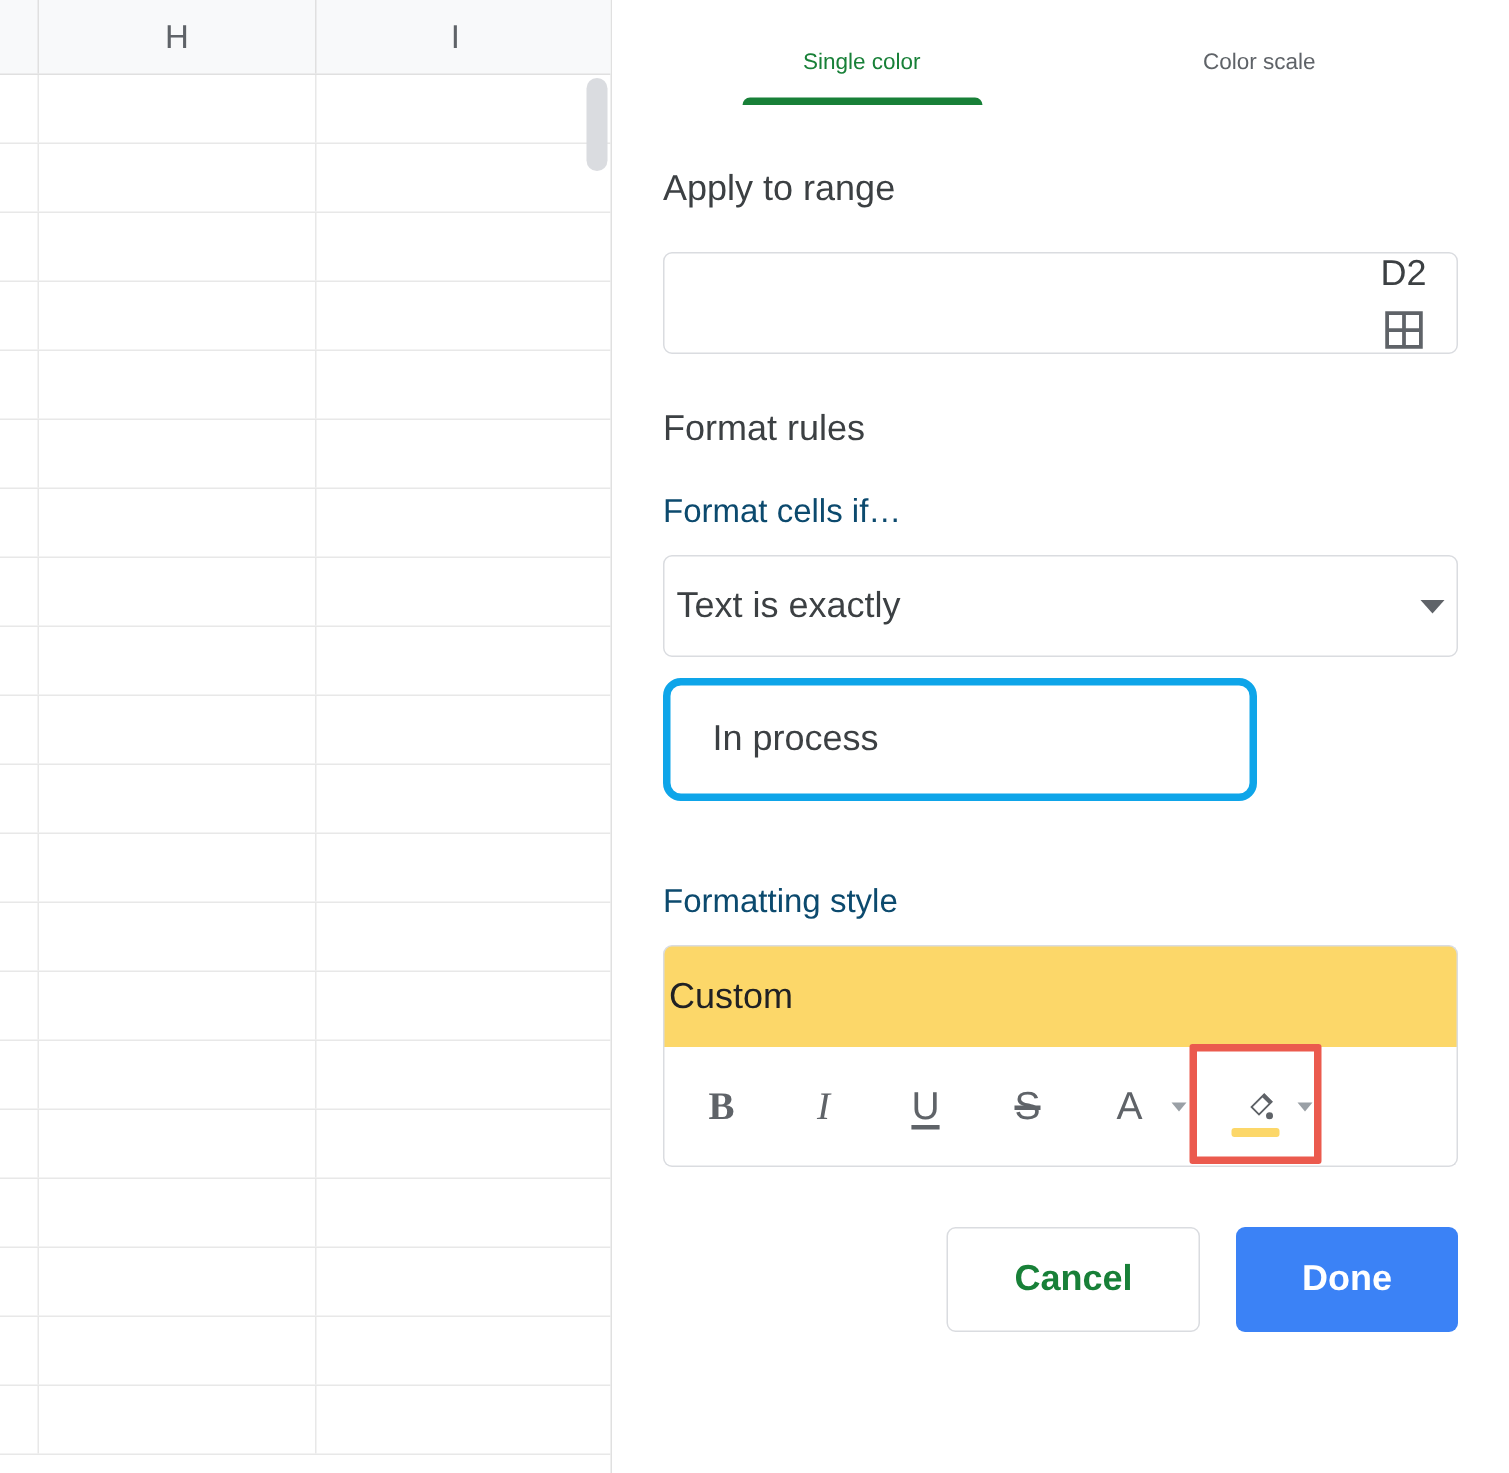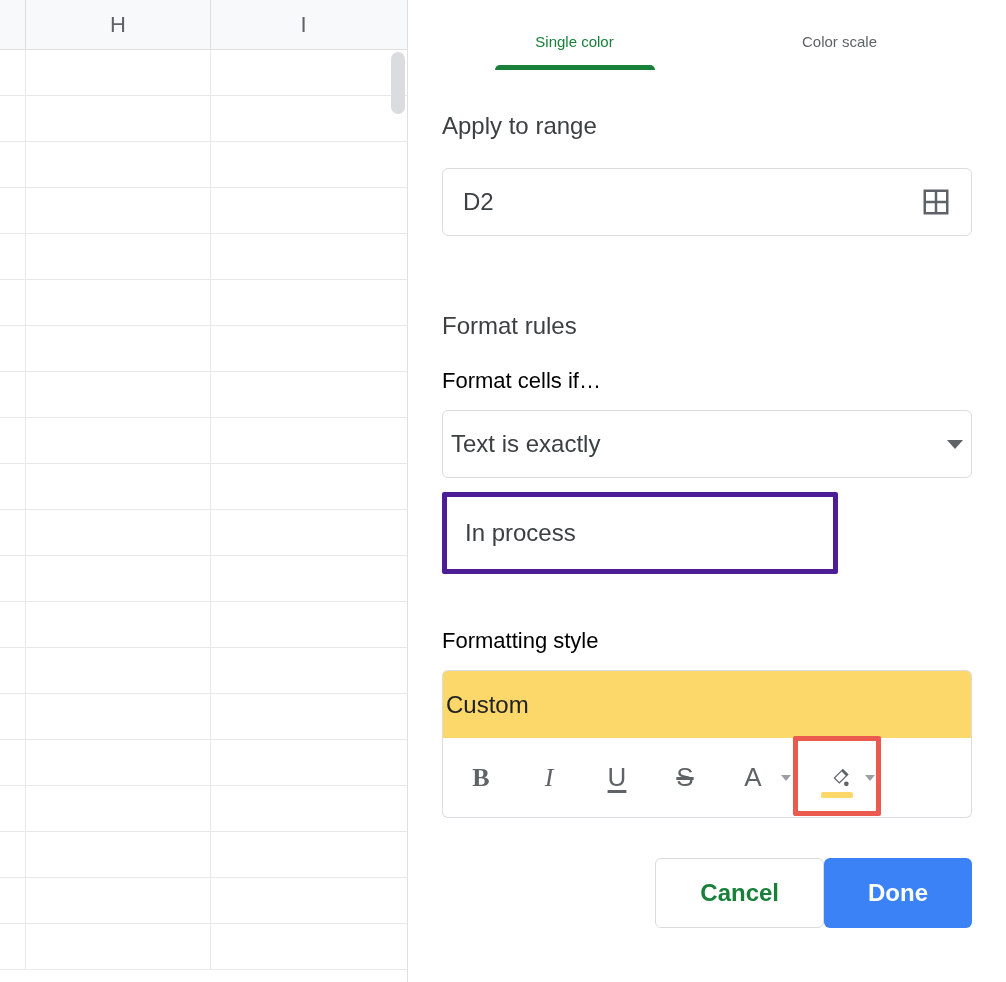--- a/index.html
+++ b/index.html
@@ -105,34 +105,35 @@
   }
 
   .section-title {
     font-size: 24px;
     font-weight: 400;
     color: #3c4043;
     margin: 10px 0 28px 0;
   }
   .sub-label {
     font-size: 22px;
-    color: #000000;
+    color: #0c4a6e;
     margin: 10px 0 16px 0;
     font-weight: 400;
   }
 
   .range-field {
     display: flex;
-    align-items: center;
+    align-items: flex-end;
     justify-content: space-between;
     border: 1px solid #dadce0;
     border-radius: 6px;
     height: 68px;
     padding: 0 20px;
-    margin-bottom: 76px;
+    margin-bottom: 36px;
+    flex-direction: column;
   }
   .range-text {
     font-size: 24px;
     color: #3c4043;
   }
   .grid-icon svg { display: block; }
 
   .select-field {
     display: flex;
     align-items: center;
@@ -149,24 +150,24 @@
     color: #3c4043;
   }
   .caret-down {
     width: 0; height: 0;
     border-left: 8px solid transparent;
     border-right: 8px solid transparent;
     border-top: 9px solid #5f6368;
   }
 
   .text-input-highlight {
-    border: 5px solid #4c1d95;
-    border-radius: 2px;
+    border: 5px solid #0ea5e9;
+    border-radius: 12px;
     height: 82px;
-    padding: 0 18px;
+    padding: 0 28px;
     display: flex;
     align-items: center;
     width: 396px;
     margin-bottom: 54px;
   }
   .text-input-highlight .val {
     font-size: 24px;
     color: #3c4043;
   }
 
@@ -243,20 +244,21 @@
     top: -2px;
     height: 80px;
     width: 88px;
     right: 90px;
     pointer-events: none;
   }
 
   .action-row {
     display: flex;
     justify-content: flex-end;
+    gap: 24px;
     margin-top: 40px;
   }
   .btn {
     height: 70px;
     border-radius: 6px;
     font-size: 24px;
     font-weight: 600;
     display: inline-flex;
     align-items: center;
     justify-content: center;

